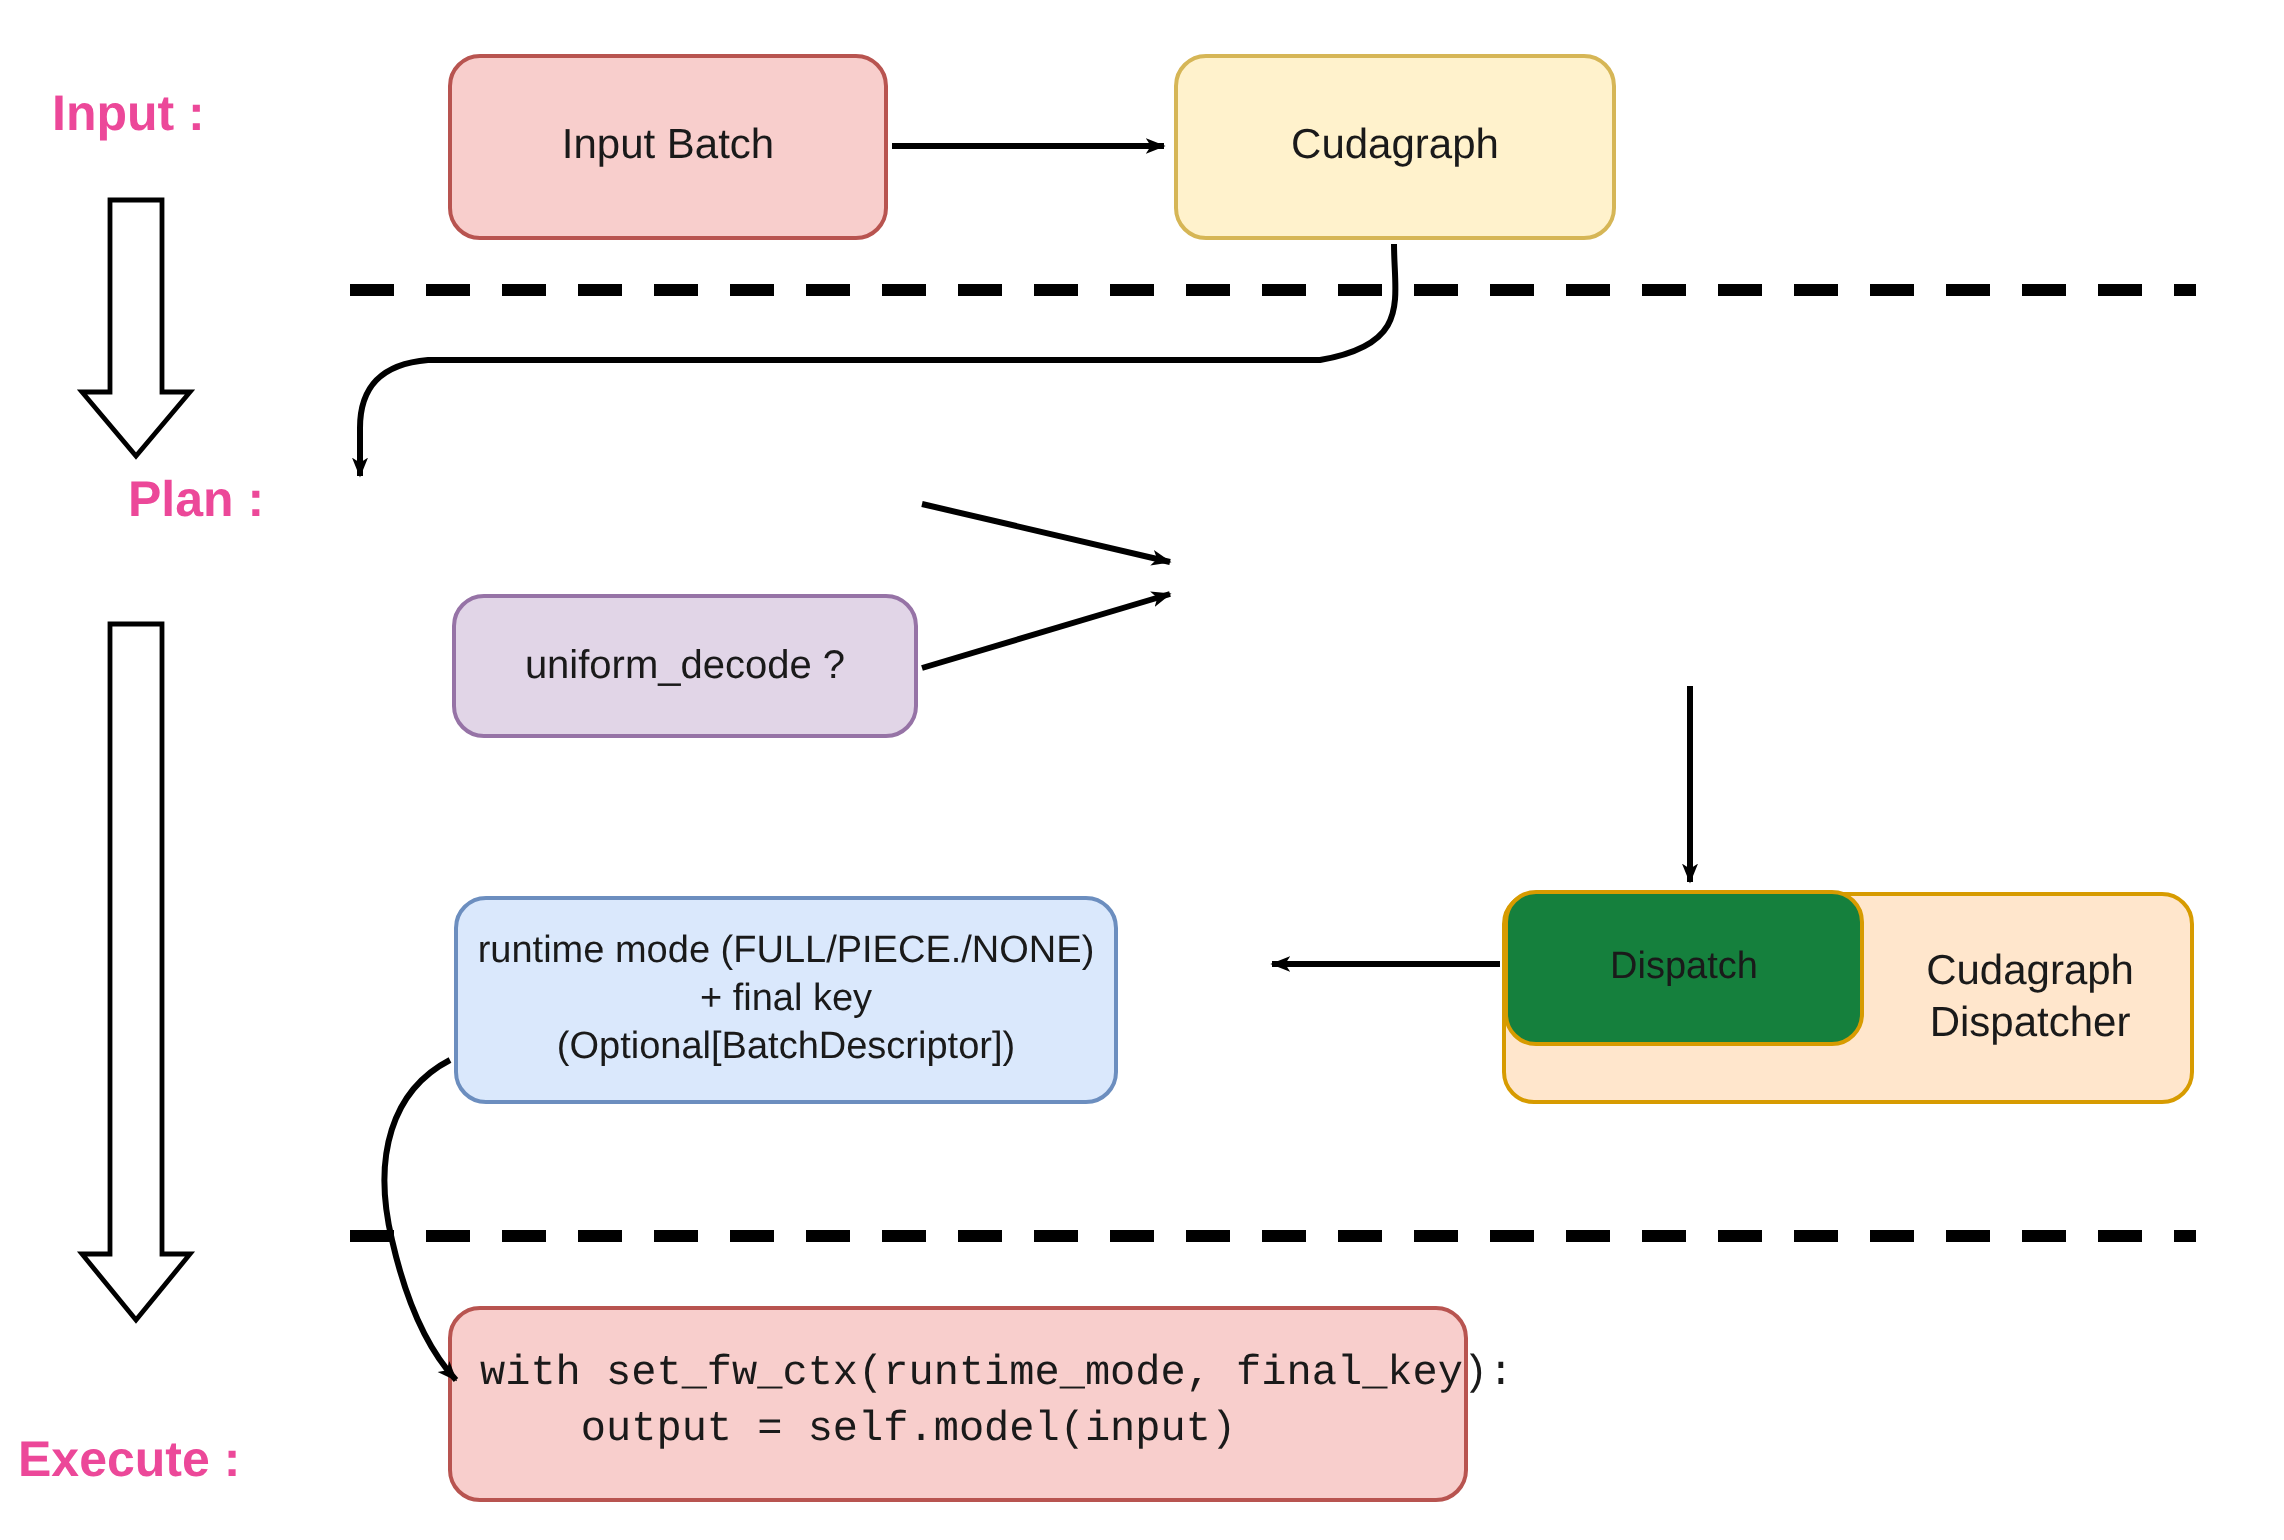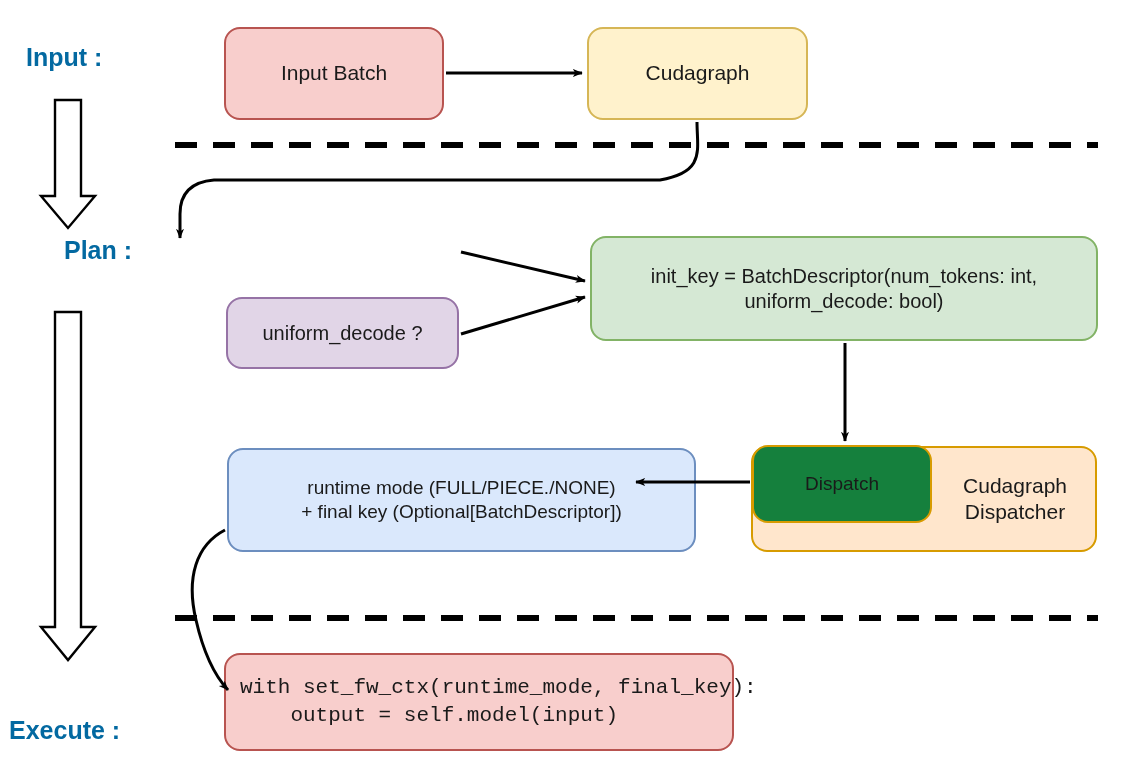--- a/index.html
+++ b/index.html
@@ -15,21 +15,21 @@
     width: 1142px;
     height: 770px;
     background: #ffffff;
     overflow: hidden;
   }
   .stage-label {
     position: absolute;
     font-family: "Liberation Sans", sans-serif;
     font-weight: bold;
     font-size: 25px;
-    color: #0369a1;
+    color: #ec4899;
     white-space: nowrap;
   }
   .node {
     position: absolute;
     box-sizing: border-box;
     display: flex;
     align-items: center;
     justify-content: center;
     text-align: center;
     border-width: 2px;
@@ -72,29 +72,27 @@
 
   <div class="stage-label" style="left:9px; top:672px;margin-top:44px;">Execute :</div>
 
   <div class="node" style="left:224px; top:27px; width:220px; height:93px; background:#f8cecc; border-color:#b85450;">Input Batch</div>
 
   <div class="node" style="left:587px; top:27px; width:221px; height:93px; background:#fff2cc; border-color:#d6b656;">Cudagraph</div>
 
 
   <div class="node medium-text" style="left:226px; top:297px; width:233px; height:72px; background:#e1d5e7; border-color:#9673a6;">uniform_decode ?</div>
 
-  <div class="node medium-text" style="left:590px; top:236px; width:508px; height:105px; background:#d5e8d4; border-color:#82b366; white-space:pre-line;">init_key = BatchDescriptor(num_tokens: int,
-uniform_decode: bool)</div>
 
   <div class="node" style="left:751px; top:446px; width:346px; height:106px; background:#ffe6cc; border-color:#d79b00; white-space:pre-line; justify-content:flex-end; padding-right:28px;">Cudagraph
 Dispatcher</div>
 
   <div class="node small-text" style="left:752px; top:445px; width:180px; height:78px; background:#15803d; border-color:#d79b00;">Dispatch</div>
 
-  <div class="node small-text" style="left:227px; top:448px; width:469px; height:104px; background:#dae8fc; border-color:#6c8ebf; white-space:pre-line;">runtime mode (FULL/PIECE./NONE)
+  <div class="node small-text" style="left:227px; top:448px; width:332px; height:104px; background:#dae8fc; border-color:#6c8ebf; white-space:pre-line;">runtime mode (FULL/PIECE./NONE)
 + final key (Optional[BatchDescriptor])</div>
 
   <div class="node code" style="left:224px; top:653px; width:510px; height:98px; background:#f8cecc; border-color:#b85450;">with set_fw_ctx(runtime_mode, final_key):
     output = self.model(input)</div>
 
   <svg class="overlay" viewBox="0 0 1142 770">
     <defs>
       <marker id="ah" markerWidth="11" markerHeight="11" refX="9.2" refY="4.2" orient="auto" markerUnits="userSpaceOnUse">
         <path d="M0,0.2 L10,4.2 L0,8.2 L2.6,4.2 Z" fill="#000000"></path>
       </marker>

